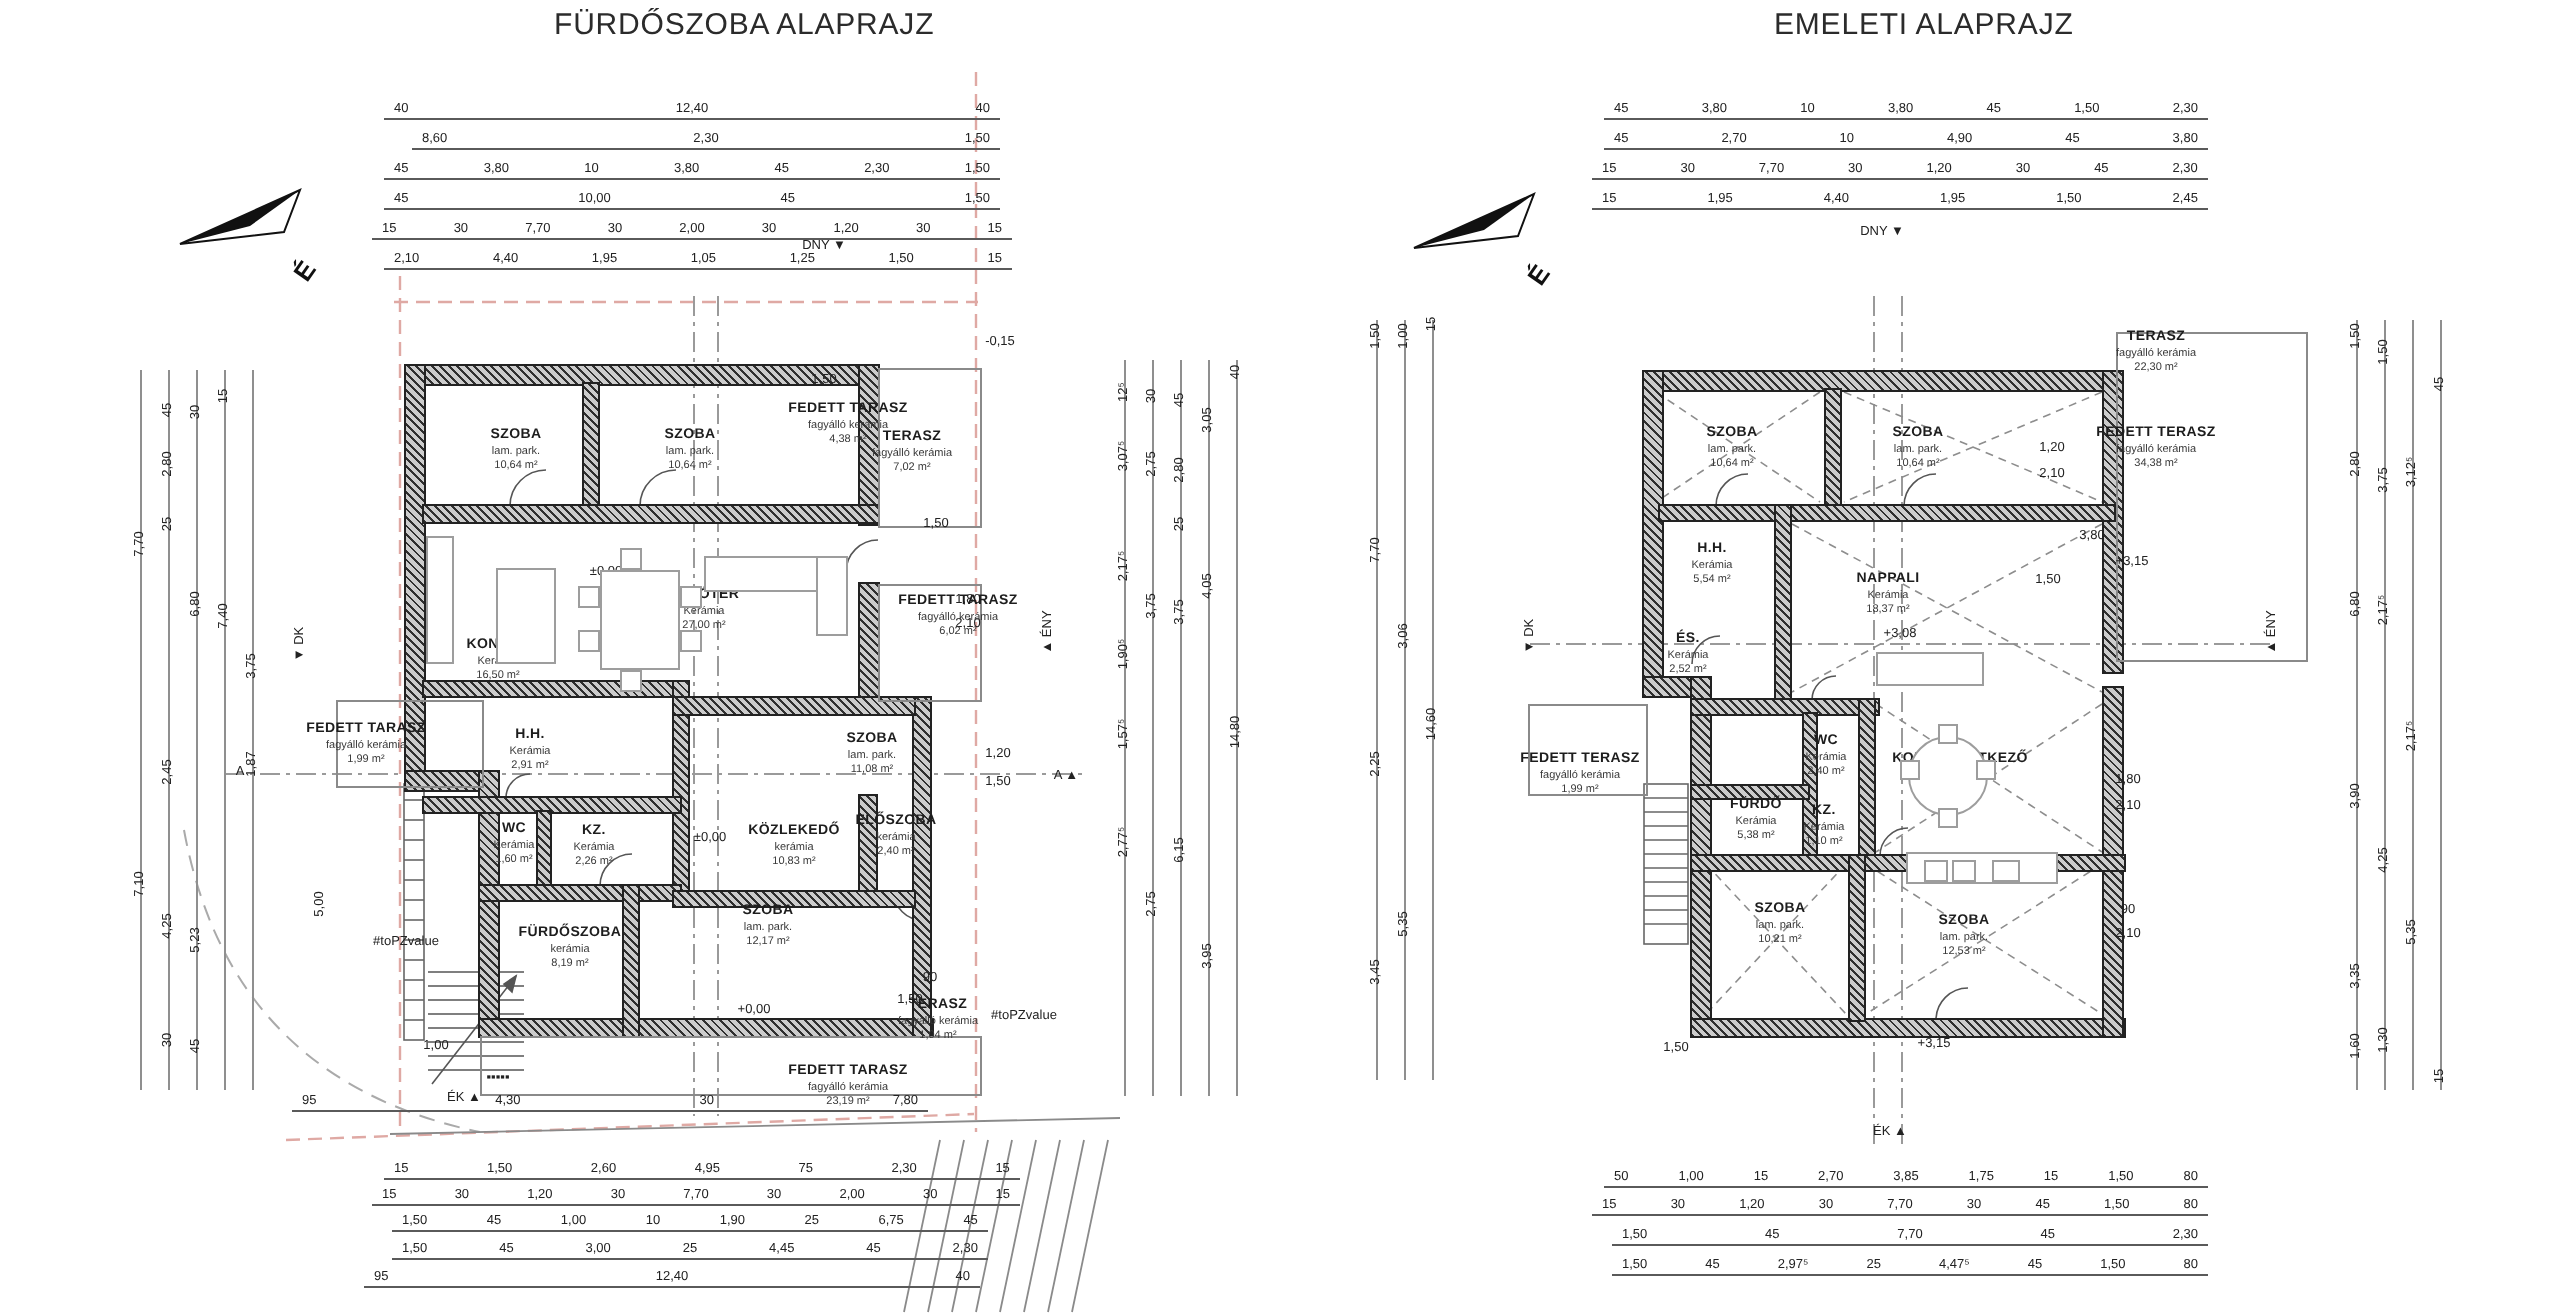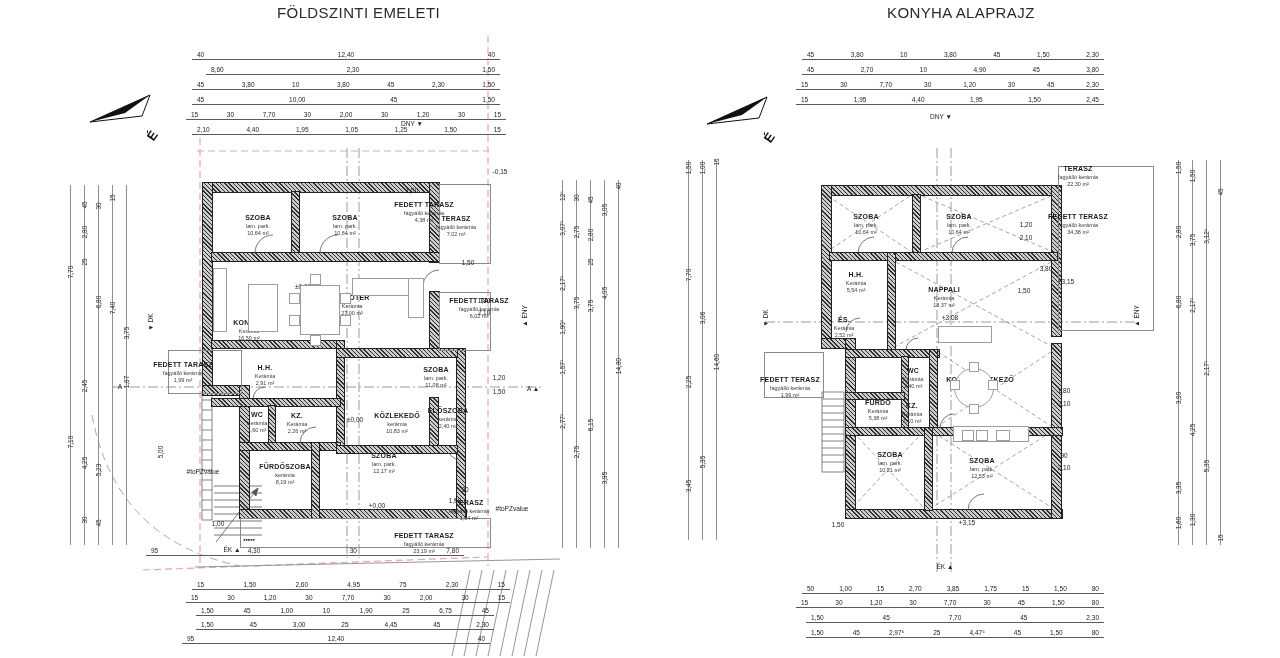--- a/index.html
+++ b/index.html
@@ -25,22 +25,22 @@
   .txt{position:absolute;transform:translate(-50%,-50%);font-size:6.5px;color:#222;white-space:nowrap;}
   .furn{position:absolute;border:1px solid #9d9d9d;background:#fff;}
   .compassE{position:absolute;font-size:13px;font-weight:bold;color:#111;}
   svg.overlay{position:absolute;left:0;top:0;}
 </style>
 </head>
 <body>
 
 <div class="canvas">
 
-  <div class="title" id="title-left">FÖLDSZINTI EMELETI</div>
-  <div class="title" id="title-right">KONYHA ALAPRAJZ</div>
+  <div class="title" id="title-left">FÜRDŐSZOBA ALAPRAJZ</div>
+  <div class="title" id="title-right">EMELETI ALAPRAJZ</div>
 
   <svg class="overlay" width="1280" height="658" viewBox="0 0 1280 658">
 
     <g>
       <polygon points="90,122 150,95 125,113" fill="#111"></polygon>
       <polygon points="90,122 150,95 142,116" fill="none" stroke="#111" stroke-width="1"></polygon>
     </g>
 
     <g>
       <polygon points="707,124 767,97 742,115" fill="#111"></polygon>

